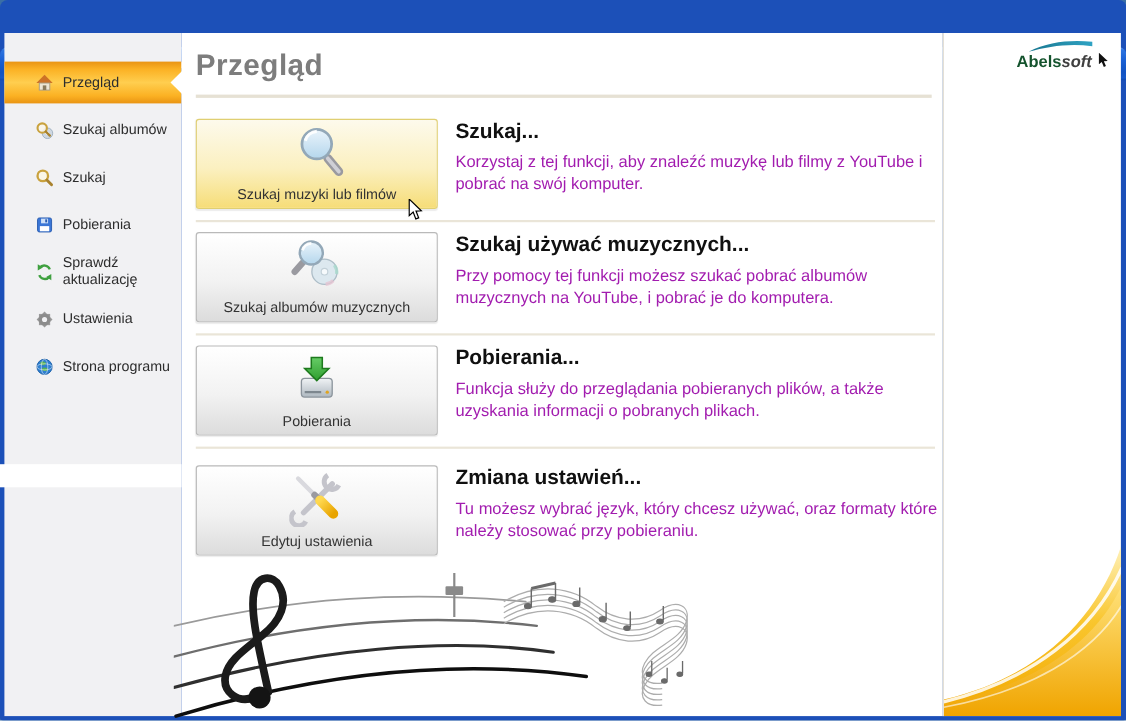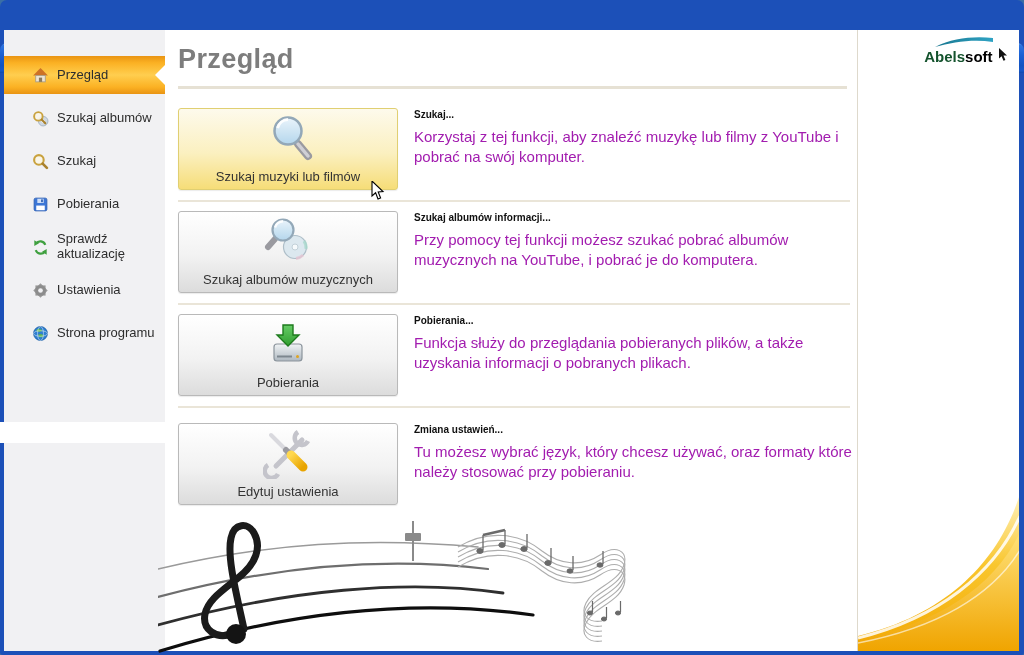--- a/index.html
+++ b/index.html
@@ -37,29 +37,29 @@
   .hr{height:3px;background:#e6e1d4;margin:11px 10px 0 0;}
   .rows{margin-top:10px;}
   .row{display:flex;align-items:flex-start;padding:9px 0 10px 0;border-bottom:2px solid #eae5d8;width:672px;box-sizing:border-box;}
   .row:last-child{border-bottom:none;padding-top:15px;}
   .tile{width:218px;height:80px;flex:none;border:1px solid #b9b9b9;border-radius:3px;position:relative;cursor:pointer;
     background:linear-gradient(180deg,#ffffff 0%,#f2f2f2 55%,#dcdcdc 100%);box-shadow:0 1px 1px rgba(0,0,0,.08);}
   .tile.hl{border-color:#e0cf72;background:linear-gradient(180deg,#fdfaec 0%,#fbf0c0 55%,#f6dd78 100%);}
   .ticon{position:absolute;left:50%;top:3px;transform:translateX(-50%);}
   .tlabel{position:absolute;left:0;right:0;bottom:5px;text-align:center;font-size:13px;color:#333;}
   .rowtext{margin-left:16px;padding-top:1px;}
-  .rowtitle{font-size:10px;font-weight:bold;color:#101010;margin:0 0 7px 0;}
+  .rowtitle{font-size:19px;font-weight:bold;color:#101010;margin:0 0 7px 0;}
   .rowdesc{font-size:15px;color:#a21caf;margin:0;width:452px;line-height:1.3;}
 
   
   .right-col{position:absolute;left:857px;top:30px;width:162px;bottom:4px;background:#fff;border-left:1px solid #ded9cc;box-sizing:border-box;overflow:hidden;}
   .logo{position:absolute;top:5px;right:10px;text-align:right;}
   .logo-text{font-size:15px;font-weight:bold;line-height:1;display:inline-block;margin-top:-2px;}
   .logo-abels{color:#14532d;}
-  .logo-soft{color:#000000;}
+  .logo-soft{color:#404040;font-style:italic;}
   .gold-swoosh{position:absolute;left:0;bottom:0;}
 
   
   .music{position:absolute;left:158px;top:503px;z-index:3;pointer-events:none;}
   .cursor{position:absolute;left:371px;top:181px;z-index:9;pointer-events:none;}
 </style>
 </head>
 <body>
 
 <div class="window">
@@ -185,21 +185,21 @@
             <path d="M41 26 A 11 11 0 0 1 43 34" stroke="#a8d8cc" stroke-width="3" fill="none" opacity="0.8"></path>
             <path d="M40 40 A 11 11 0 0 1 33 43.4" stroke="#e5c4d2" stroke-width="3" fill="none" opacity="0.8"></path>
             <circle cx="32" cy="32" r="3" fill="#f6fafc" stroke="#c2d0d8" stroke-width="1"></circle>
             <line x1="12" y1="24" x2="5" y2="32" stroke="#9a9aa0" stroke-width="6" stroke-linecap="round"></line>
             <circle cx="20" cy="15" r="10.5" fill="url(#lens1)" stroke="#93a8b8" stroke-width="2.2"></circle>
             <path d="M12 12.5 A 8.8 8.8 0 0 1 20 6.3" stroke="#ffffff" stroke-width="2.5" fill="none" opacity="0.9"></path>
           </svg>
           <span class="tlabel">Szukaj albumów muzycznych</span>
         </div>
         <div class="rowtext">
-          <p class="rowtitle">Szukaj albumów informacji...</p>
+          <p class="rowtitle">Szukaj używać muzycznych...</p>
           <p class="rowdesc">Przy pomocy tej funkcji możesz szukać pobrać albumów muzycznych na YouTube, i pobrać je do komputera.</p>
         </div>
       </div>
 
       <div class="row">
         <div class="tile">
           <svg class="ticon" width="50" height="52" viewBox="0 0 50 52">
             <defs>
               <linearGradient id="drv" x1="0" y1="0" x2="0" y2="1">
                 <stop offset="0" stop-color="#f0f3f5"></stop>

